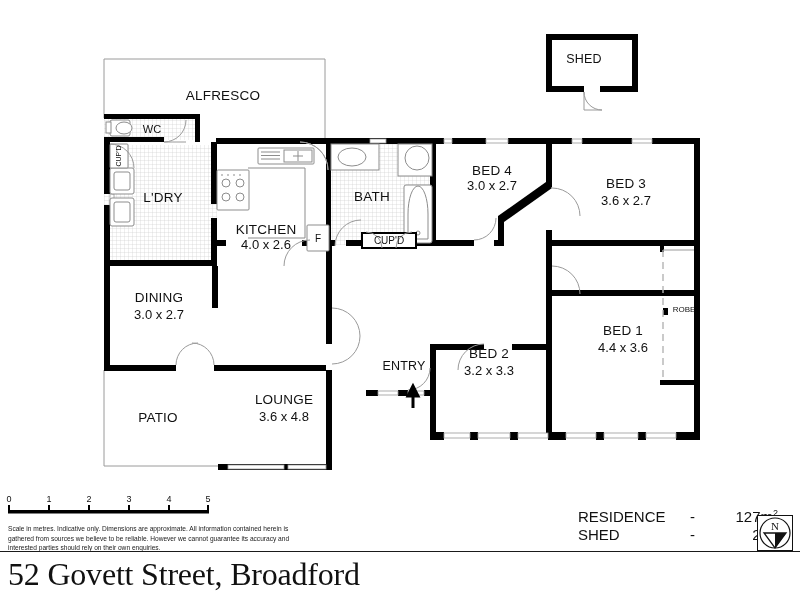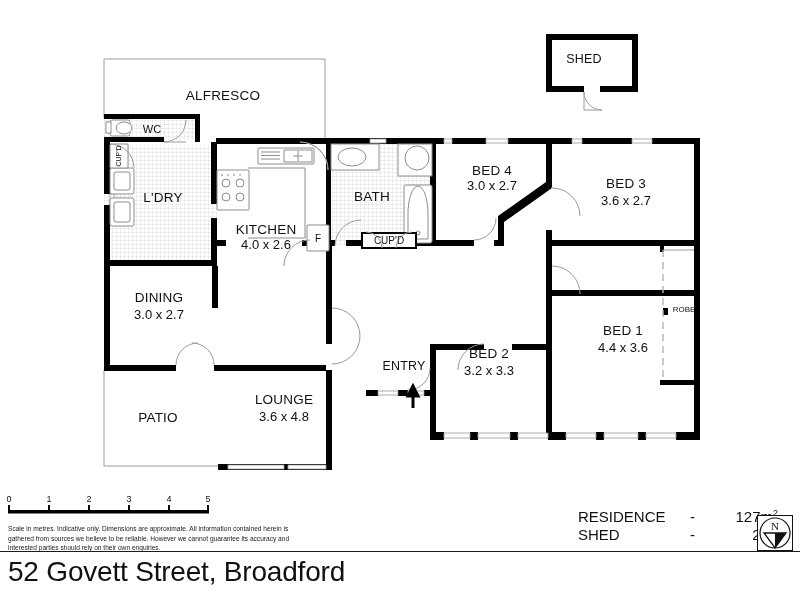--- a/index.html
+++ b/index.html
@@ -138,22 +138,22 @@
     position: absolute;
     left: 0;
     top: 551px;
     width: 800px;
     border-top: 1.3px solid #1a1a1a;
   }
   .title-text {
     position: absolute;
     left: 8px;
     top: 556px;
-    font-size: 28px;
-    font-family: Liberation Sans, sans-serif;
+    font-size: 32px;
+    font-family: Liberation Serif, serif;
     color: #111111;
     letter-spacing: -0.2px;
     white-space: nowrap;
   }
 </style>
 </head>
 <body>
 
 <div id="plan-root">
 

